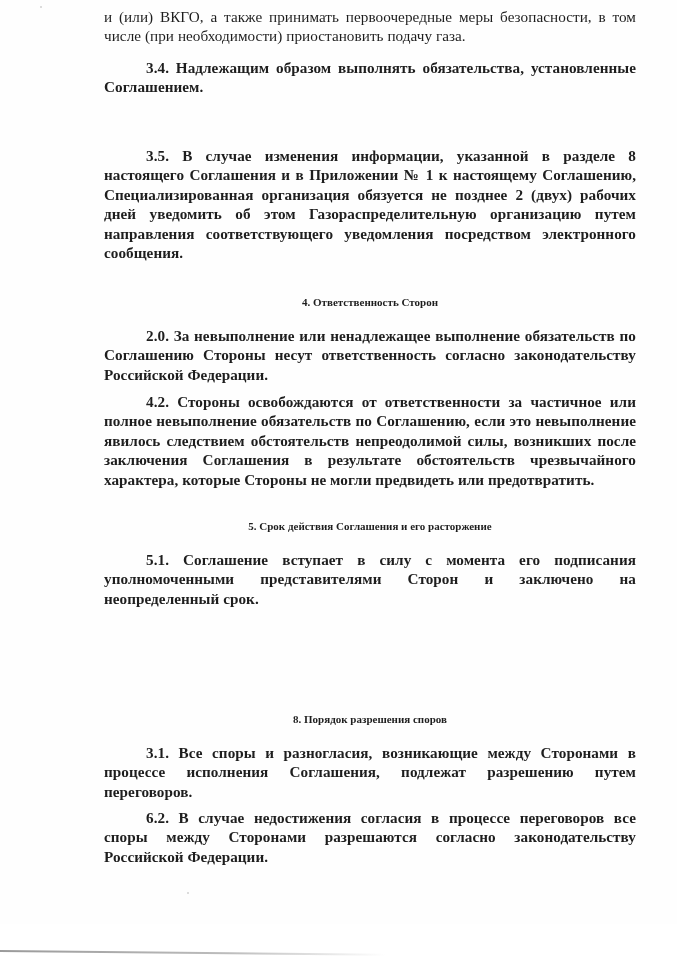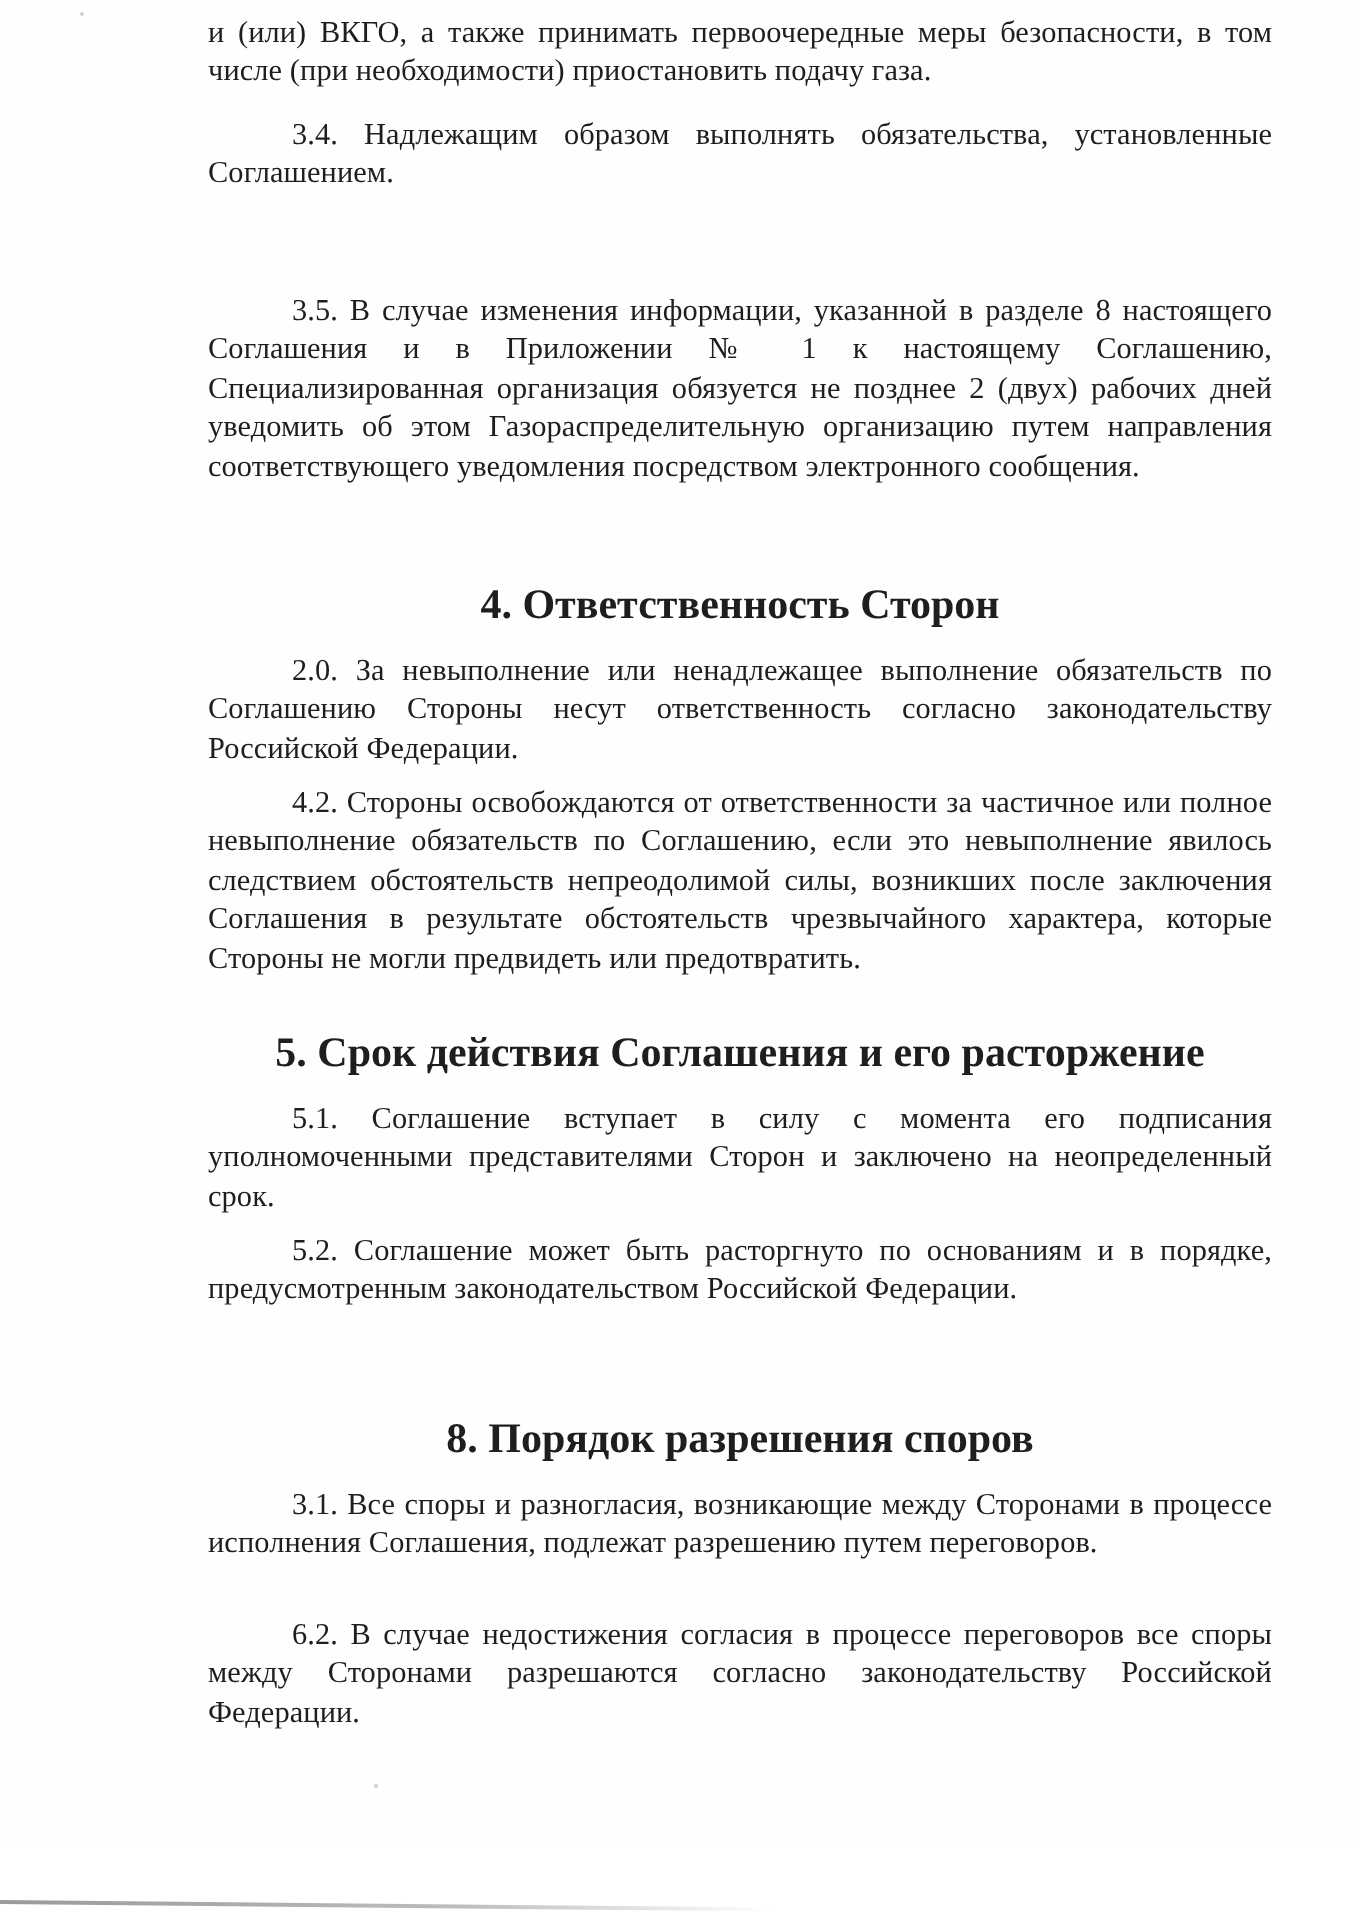--- a/index.html
+++ b/index.html
@@ -31,28 +31,29 @@
       text-align: justify;
       text-align-last: left;
       letter-spacing: 0.05px;
     }
     .block p {
       margin: 0;
       text-indent: 0;
     }
     .indent {
       text-indent: 42px !important;
+      font-weight: bold;
     }
     .heading {
       position: absolute;
       left: 104px;
       width: 532px;
       text-align: center;
       font-weight: bold;
-      font-size: 21px;
+      font-size: 11px;
       line-height: 19px;
     }
     .scan-edge {
       position: absolute;
       left: 0;
       top: 950px;
       width: 385px;
       height: 1.5px;
       background: linear-gradient(90deg, #9a9a9a, #bdbdbd 60%, rgba(200,200,200,0));
       transform: rotate(0.55deg);
@@ -91,23 +92,20 @@
   <div class="block" style="top: 392px;">
     <p class="indent">4.2. Стороны освобождаются от ответственности за частичное или полное невыполнение обязательств по Соглашению, если это невыполнение явилось следствием обстоятельств непреодолимой силы, возникших после заключения Соглашения в результате обстоятельств чрезвычайного характера, которые Стороны не могли предвидеть или предотвратить.</p>
   </div>
 
   <div class="heading" style="top: 517px;">5. Срок действия Соглашения и его расторжение</div>
 
   <div class="block" style="top: 550px;">
     <p class="indent">5.1. Соглашение вступает в силу с момента его подписания уполномоченными представителями Сторон и заключено на неопределенный срок.</p>
   </div>
 
-  <div class="block" style="top: 616px;">
-    <p class="indent">5.2. Соглашение может быть расторгнуто по основаниям и в порядке, предусмотренным законодательством Российской Федерации.</p>
-  </div>
 
   <div class="heading" style="top: 710px;">8. Порядок разрешения споров</div>
 
   <div class="block" style="top: 743px;">
     <p class="indent">3.1. Все споры и разногласия, возникающие между Сторонами в процессе исполнения Соглашения, подлежат разрешению путем переговоров.</p>
   </div>
 
   <div class="block" style="top: 808px;">
     <p class="indent">6.2. В случае недостижения согласия в процессе переговоров все споры между Сторонами разрешаются согласно законодательству Российской Федерации.</p>
   </div>

